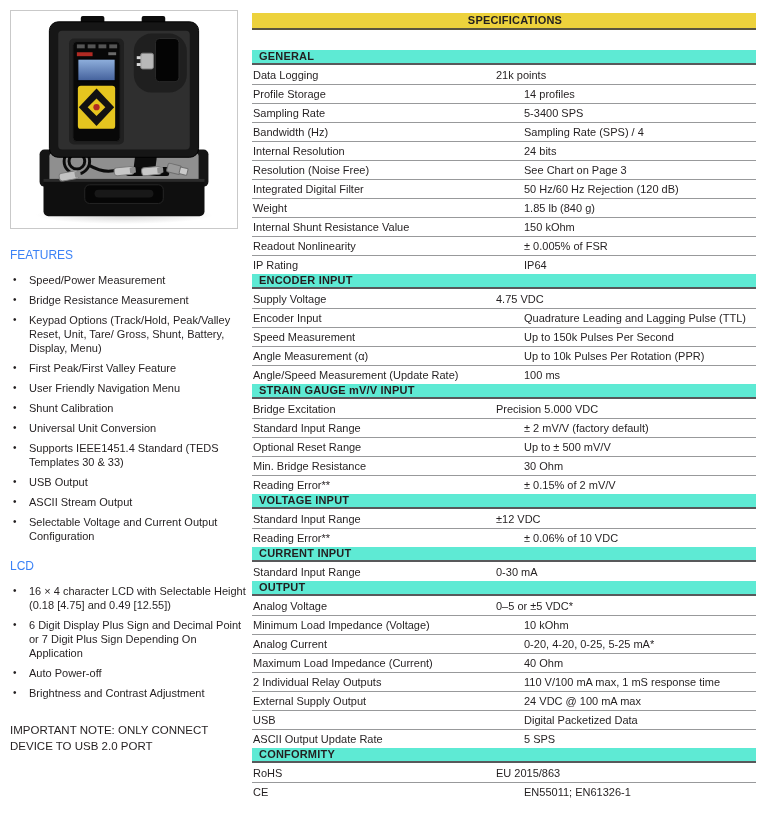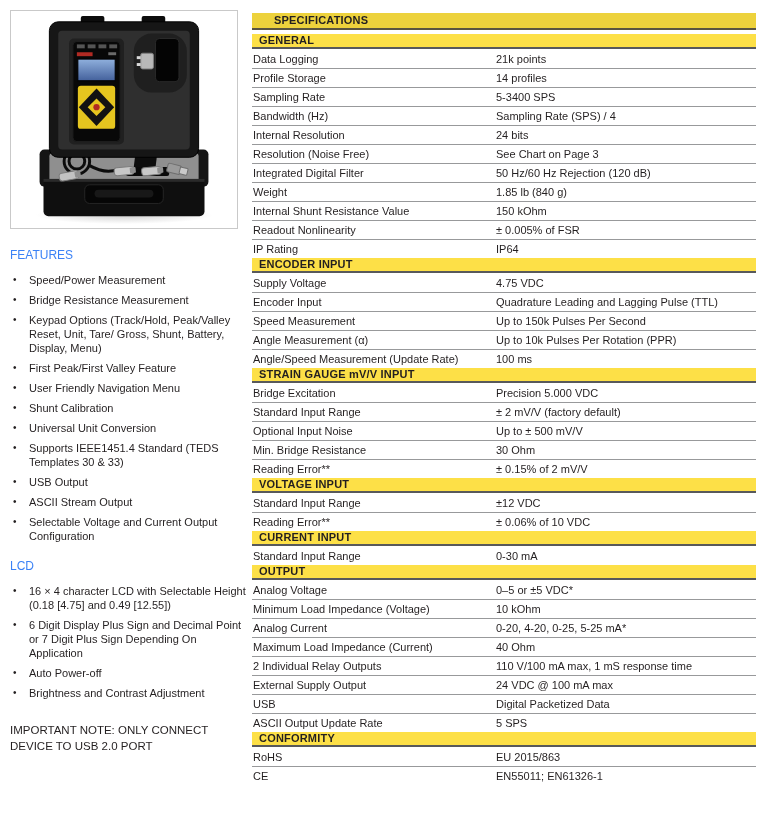--- a/index.html
+++ b/index.html
@@ -28,34 +28,35 @@
   }
   ul.bullets .bullet-text{flex:1;}
   .important-note{
     font-size:11.5px;font-weight:normal;line-height:16px;
     margin:22px 0 0 0;width:238px;
   }
   .spec-col{position:absolute;left:252px;top:13px;width:504px;}
   .spec-title{
     background:#edd23c;border-bottom:2px solid #5a5540;
     font-weight:bold;font-size:11px;line-height:15px;height:15px;
-    padding-left:22px;margin-bottom:4px;box-sizing:content-box;
+    padding-left:22px;margin-bottom:20px;box-sizing:content-box;
     letter-spacing:.2px;
+    text-align:center;
   }
   .spec-section + .spec-section{}
   .section-header{
-    background:#fde047;border-bottom:2px solid #58595b;
+    background:#5eead4;border-bottom:2px solid #58595b;
     font-weight:bold;font-size:11px;line-height:13px;height:13px;
     padding-left:7px;letter-spacing:.2px;
   }
   .spec-row{
     display:flex;align-items:center;height:19px;box-sizing:border-box;
     font-size:11px;
   }
-  .spec-row + .spec-row{border-top:1px solid #98999b;}
+  .spec-row + .spec-row{border-top:1px solid #98999b;gap:28px;}
   .spec-label{flex:none;width:241px;padding-left:1px;}
   .spec-value{flex:1;padding-left:2px;}
 </style>
 </head>
 <body>
 
 <div class="left-col">
 
   <figure class="product-photo">
     <svg viewBox="0 0 228 219" width="224" height="215">
@@ -333,21 +334,21 @@
     <div class="spec-label">Bridge Excitation</div>
     <div class="spec-value">Precision 5.000 VDC</div>
   </div>
 
   <div class="spec-row">
     <div class="spec-label">Standard Input Range</div>
     <div class="spec-value">± 2 mV/V (factory default)</div>
   </div>
 
   <div class="spec-row">
-    <div class="spec-label">Optional Input Noise</div>
+    <div class="spec-label">Optional Reset Range</div>
     <div class="spec-value">Up to ± 500 mV/V</div>
   </div>
 
   <div class="spec-row">
     <div class="spec-label">Min. Bridge Resistance</div>
     <div class="spec-value">30 Ohm</div>
   </div>
 
   <div class="spec-row">
     <div class="spec-label">Reading Error**</div>

